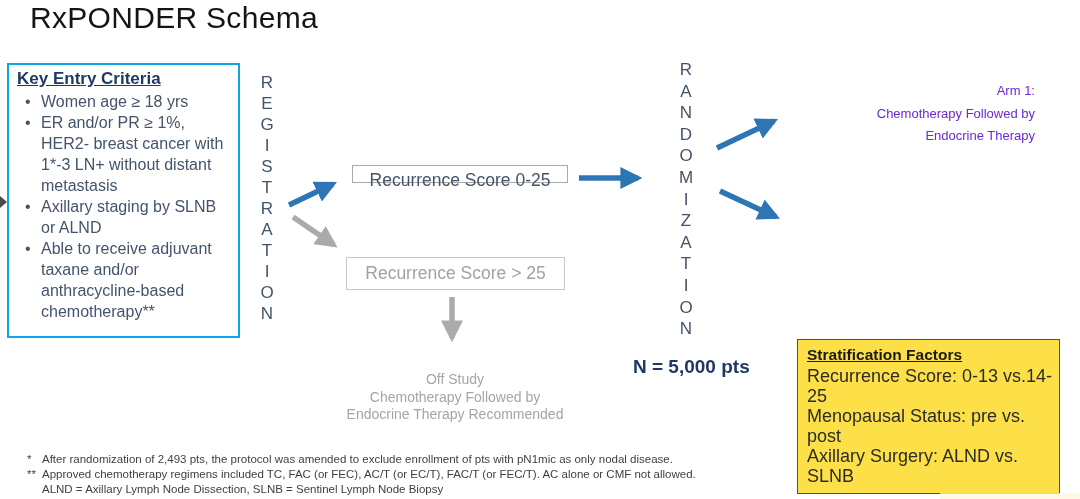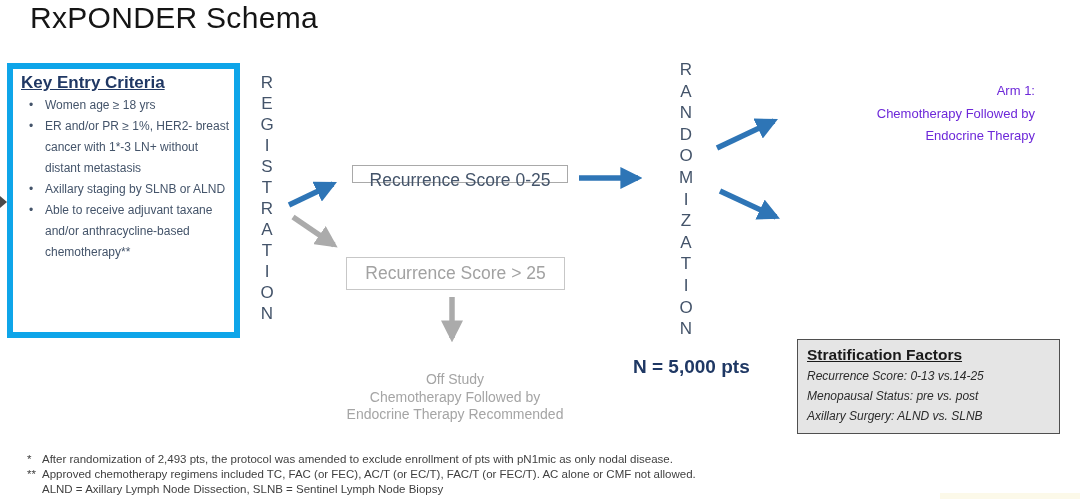--- a/index.html
+++ b/index.html
@@ -21,34 +21,34 @@
     color: #151515;
     letter-spacing: 0.3px;
   }
   .arrows { position: absolute; left: 0; top: 0; }
 
   .criteria-box {
     position: absolute;
     left: 7px; top: 63px;
     width: 233px; height: 275px;
     box-sizing: border-box;
-    border: 6px solid #0ea5e9;
+    border: 2px solid #0ea5e9;
     padding: 3px 4px 0 8px;
   }
   .criteria-heading {
     font-size: 17px;
     font-weight: bold;
     text-decoration: underline;
     color: #203864;
     line-height: 22px;
   }
   .criteria-list { margin: 1px 0 0 0; padding: 0 0 0 24px; list-style: none; }
   .criteria-list li {
     position: relative;
-    font-size: 12px;
+    font-size: 16px;
     line-height: 21px;
     color: #44546A;
   }
   .criteria-list li::before {
     content: "\2022";
     position: absolute;
     left: -16px;
     color: #44546A;
   }
 
@@ -118,31 +118,31 @@
     color: #1F3864;
   }
 
   .strat-box {
     position: absolute;
     left: 797px; top: 339px;
     width: 263px;
     box-sizing: border-box;
     border: 1.5px solid #4f4f4f;
     padding: 5px 6px 7px 9px;
-    background: #e5e5e5;
+    background: #fde047;
   }
   .strat-heading {
     font-size: 15.5px;
     font-weight: bold;
     text-decoration: underline;
     color: #1a1a1a;
     line-height: 20px;
     margin-bottom: 1px;
   }
-  .strat-line { font-size: 12px; line-height: 20px; color: #2b2b2b; font-style: italic; }
+  .strat-line { font-size: 18px; line-height: 20px; color: #2b2b2b; }
 
   .footnotes {
     position: absolute;
     left: 27px; top: 452px;
     font-size: 11.5px;
     color: #3f3f3f;
   }
   .fn-row { display: flex; line-height: 15px; }
   .fn-marker { flex: 0 0 15px; width: 15px; }
   .fn-text { white-space: nowrap; }

